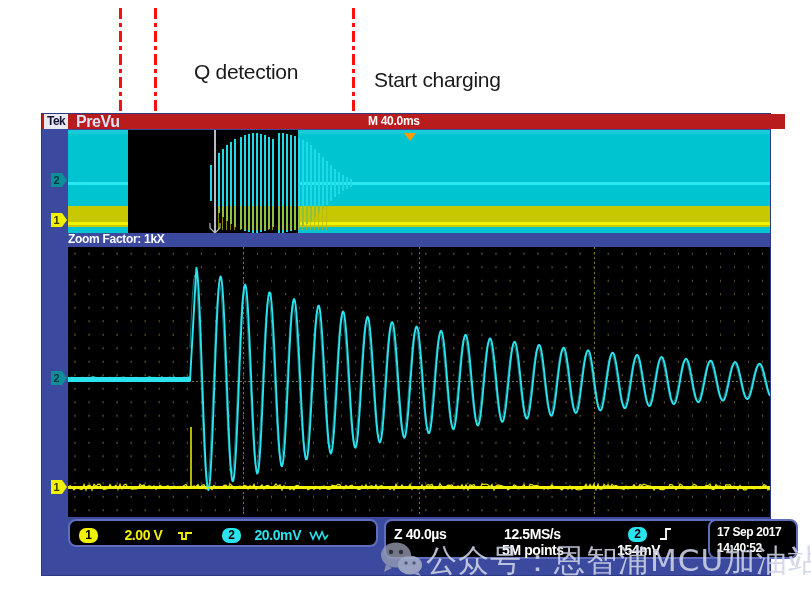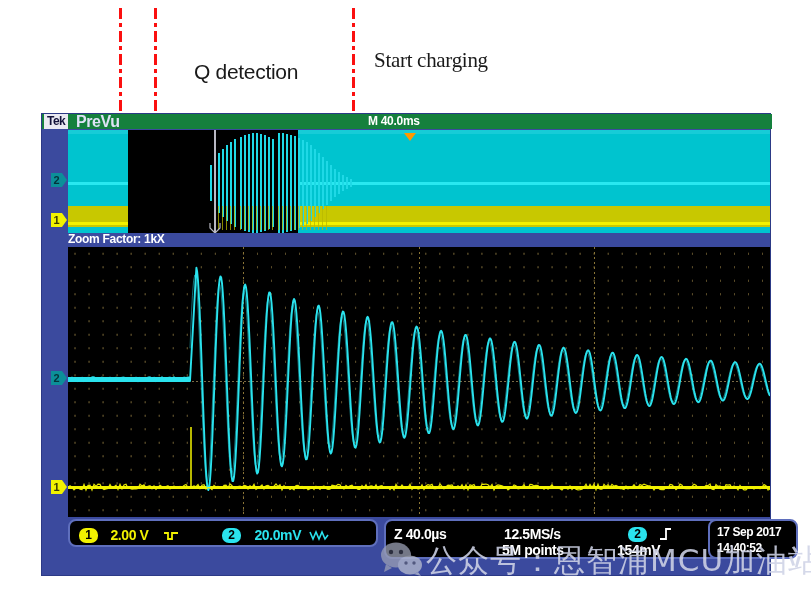--- a/index.html
+++ b/index.html
@@ -17,21 +17,21 @@
       #fb1010 0px,#fb1010 11px,
       rgba(255,255,255,0) 11px,rgba(255,255,255,0) 15px,
       #fb1010 15px,#fb1010 19px,
       rgba(255,255,255,0) 19px,rgba(255,255,255,0) 23px);}
 
   
   #scope{position:absolute;left:41px;top:113px;width:730px;height:463px;
          background:#3b4a9e;border:1px solid #2c3a86;box-sizing:border-box;}
 
   
-  #scope-topbar{position:absolute;left:0;top:0;width:730px;height:15px;background:#15803d;}
+  #scope-topbar{position:absolute;left:0;top:0;width:730px;height:15px;background:#b91c1c;padding-left:13px;}
   #tek-logo{position:absolute;left:2px;top:0px;background:#e9e9f2;color:#12123a;
             font-weight:bold;font-size:12px;line-height:15px;padding:0 3px;
             font-family:"Liberation Sans",sans-serif;letter-spacing:-0.5px;}
   #prevu{position:absolute;left:34px;top:0px;color:#dfe2f7;font-weight:bold;
          font-size:16px;line-height:15px;font-family:"Liberation Sans",sans-serif;letter-spacing:-0.4px;}
   #main-timebase{position:absolute;left:326px;top:0px;color:#ffffff;font-weight:bold;
          font-size:12px;line-height:15px;font-family:"Liberation Sans",sans-serif;letter-spacing:-0.3px;}
 
   
   #overview{position:absolute;left:26px;top:16px;width:702px;height:103px;background:#00c4cf;overflow:hidden;}
@@ -92,21 +92,21 @@
   #watermark{position:absolute;left:380px;top:536px;width:420px;height:52px;pointer-events:none;}
   #wm-text{position:absolute;left:46px;top:4px;color:#cfd3e6;font-size:31px;
      font-family:"DejaVu Sans",sans-serif;opacity:.88;white-space:nowrap;letter-spacing:1px;}
   #wm-logo{position:absolute;left:0px;top:6px;width:44px;height:34px;opacity:.75;}
 </style>
 </head>
 <body>
 
 <div id="annotation-band">
   <div class="phase-label" style="left:194px;top:60px;">Q detection</div>
-  <div class="phase-label" style="left:374px;top:48px;font-family:Liberation Serif, serif;">Start charging</div>
+  <div class="phase-label" style="left:374px;top:68px;">Start charging</div>
 
   <div class="dashdot" style="left:119px;"></div>
   <div class="dashdot" style="left:154px;"></div>
   <div class="dashdot" style="left:352px;"></div>
 </div>
 
 <div id="scope">
 
   <div id="scope-topbar">
     <div id="tek-logo">Tek</div>
@@ -234,21 +234,21 @@
     <div class="body" style="background:#f2f200;"></div>
       <div class="tip" style="border-left:5px solid #f2f200;"></div>
     <span style="color:#3a3a00;">1</span>
   </div>
 
   <div id="readout">
 
     <div class="rd-box" style="left:0px;top:0px;width:310px;">
       <div style="position:absolute;left:9px;top:5px;">
         <span class="chip y">1</span>
-        <span class="rd-text" style="margin-left:8px;">2.00 V</span>
+        <span class="rd-text" style="margin-left:22px;">2.00 V</span>
         <svg width="16" height="13" viewBox="0 0 16 13" style="margin-left:10px;vertical-align:middle;">
           <path d="M1 4 L5 4 L5 10 L9 10 L9 4 L15 4" fill="none" stroke="#f2f200" stroke-width="1.8"></path>
         </svg>
       </div>
       <div style="position:absolute;left:152px;top:5px;">
         <span class="chip c">2</span>
         <span class="rd-text" style="color:#2ae3ee;margin-left:9px;">20.0mV</span>
         <svg width="20" height="13" viewBox="0 0 20 13" style="margin-left:3px;vertical-align:middle;">
           <path d="M1 3 L4 10 L7 3 L10 10 L13 3 L16 10 L19 6" fill="none" stroke="#2ae3ee" stroke-width="1.6"></path>
         </svg>

